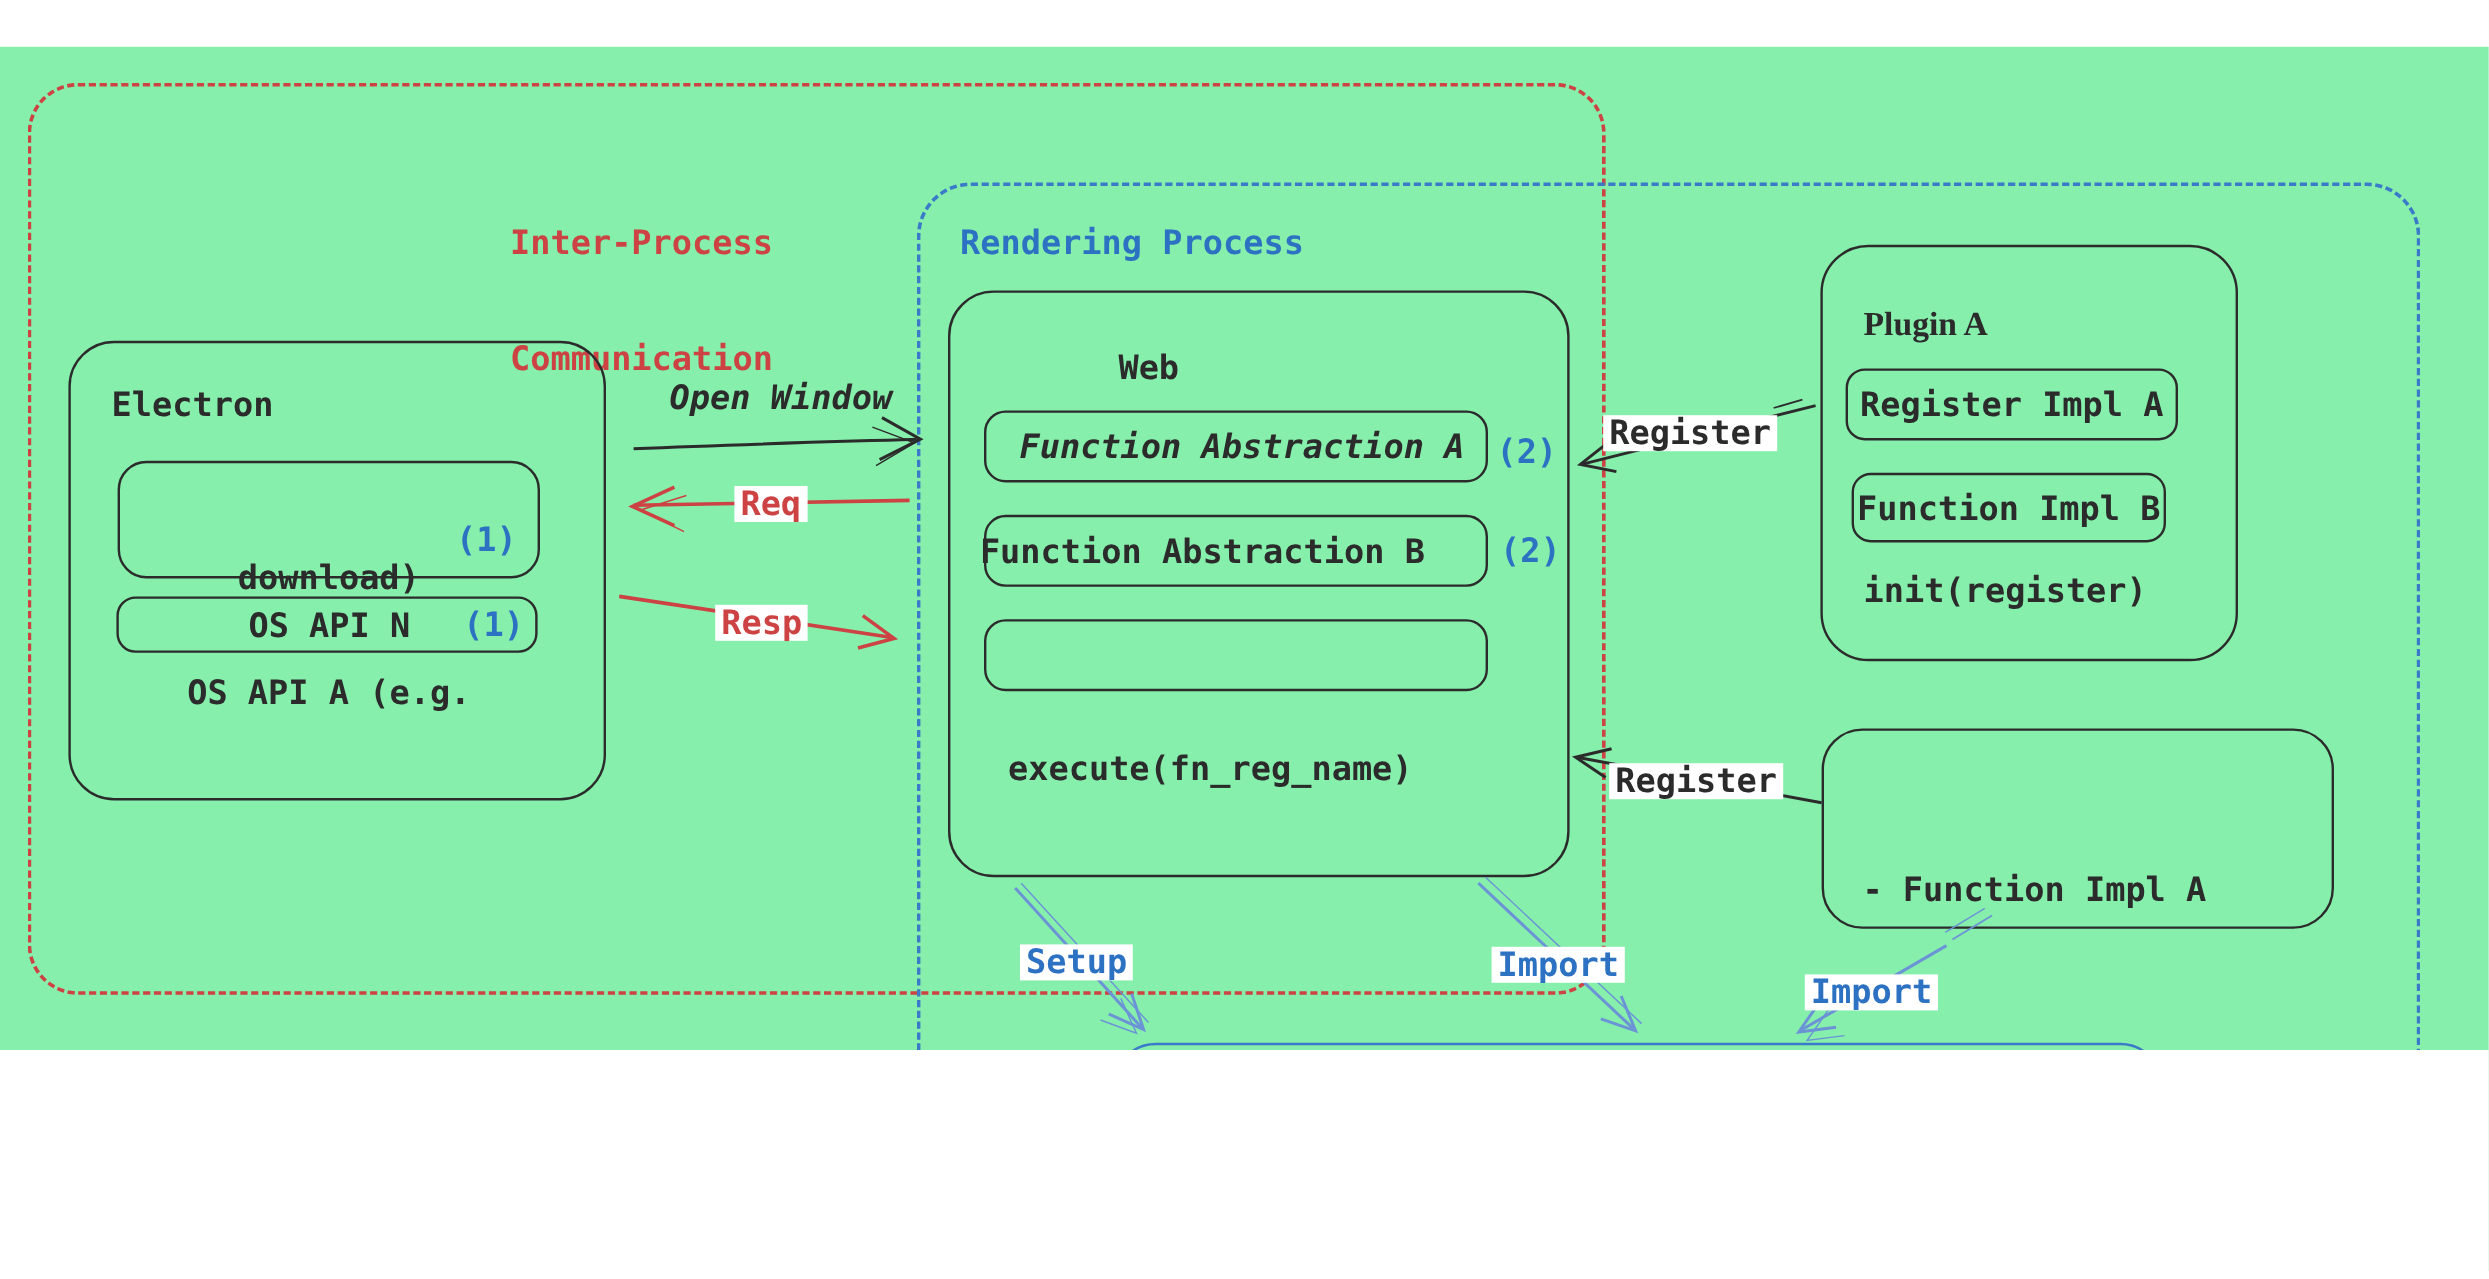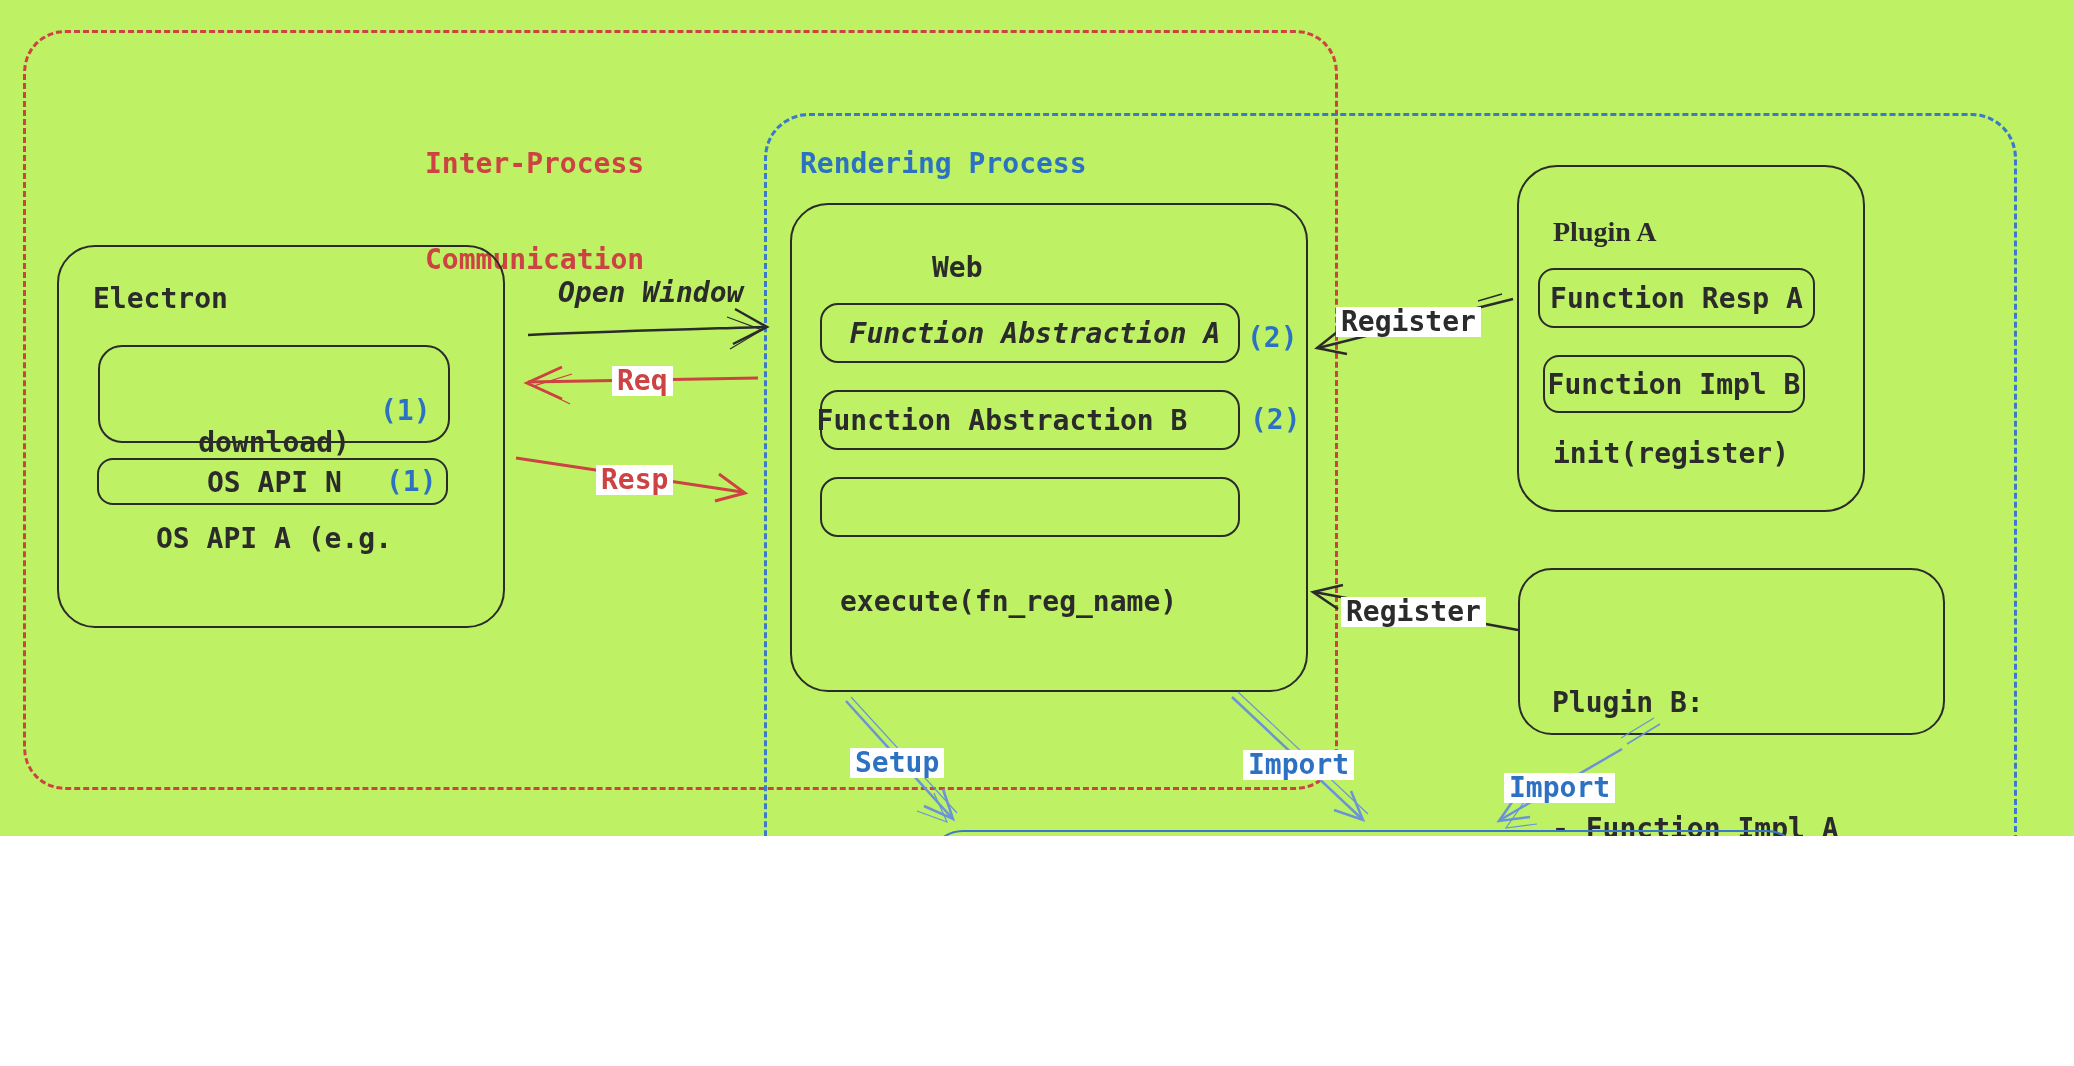--- a/index.html
+++ b/index.html
@@ -1,23 +1,24 @@
 <!DOCTYPE html>
 <html><head>
 <meta charset="utf-8">
 <style>
   html,body{margin:0;padding:0;background:#ffffff;}
   #canvas{
     position:relative;
     width:2074px;height:836px;
-    background:#bef264;
+    background:#86efac;
     font-family:"DejaVu Sans Mono", monospace;
     font-weight:bold;
     color:#2b2b2b;
     overflow:hidden;
+    margin-top:39px;
   }
   .box{
     position:absolute;
     border:2.5px solid #2b2b2b;
     background:transparent;
     box-sizing:border-box;
   }
   .dashed-region{
     position:absolute;
     box-sizing:border-box;
@@ -73,28 +74,27 @@
   <div class="txt center" style="left:792px;top:405px;width:420px;">Function Abstraction B</div>
   <div class="txt badge" style="left:1250px;top:404px;">(2)</div>
 
   <div class="box" style="left:820px;top:477px;width:420px;height:60px;border-radius:18px;"></div>
 
   <div class="txt" style="left:840px;top:586px;">execute(fn_reg_name)</div>
 
   <div class="box" style="left:1517px;top:165px;width:348px;height:347px;border-radius:40px;"></div>
   <div class="txt" style="left:1553px;top:216px;font-family:Liberation Serif, serif;">Plugin A</div>
   <div class="box" style="left:1538px;top:268px;width:277px;height:60px;border-radius:16px;"></div>
-  <div class="txt center" style="left:1538px;top:283px;width:277px;">Function Resp A</div>
+  <div class="txt center" style="left:1538px;top:283px;width:277px;">Register Impl A</div>
   <div class="box" style="left:1543px;top:355px;width:262px;height:58px;border-radius:16px;"></div>
   <div class="txt center" style="left:1543px;top:369px;width:262px;">Function Impl B</div>
   <div class="txt" style="left:1553px;top:438px;">init(register)</div>
 
   <div class="box" style="left:1518px;top:568px;width:427px;height:167px;border-radius:34px;"></div>
   <div class="txt" style="left:1552px;top:598px;line-height:42px;">
-    <div>Plugin B:</div>
     <div>- Function Impl A</div>
   </div>
 
   <div class="box" style="left:928px;top:830px;width:874px;height:143px;border-radius:35px;border-color:#3b79c9;"></div>
   <div class="txt blue center" style="left:928px;top:848px;width:874px;line-height:36px;">
     <div>Core (store, preferences, events, apis)</div>
     <div>- OS APIs (1)</div>
     
   </div>
 

